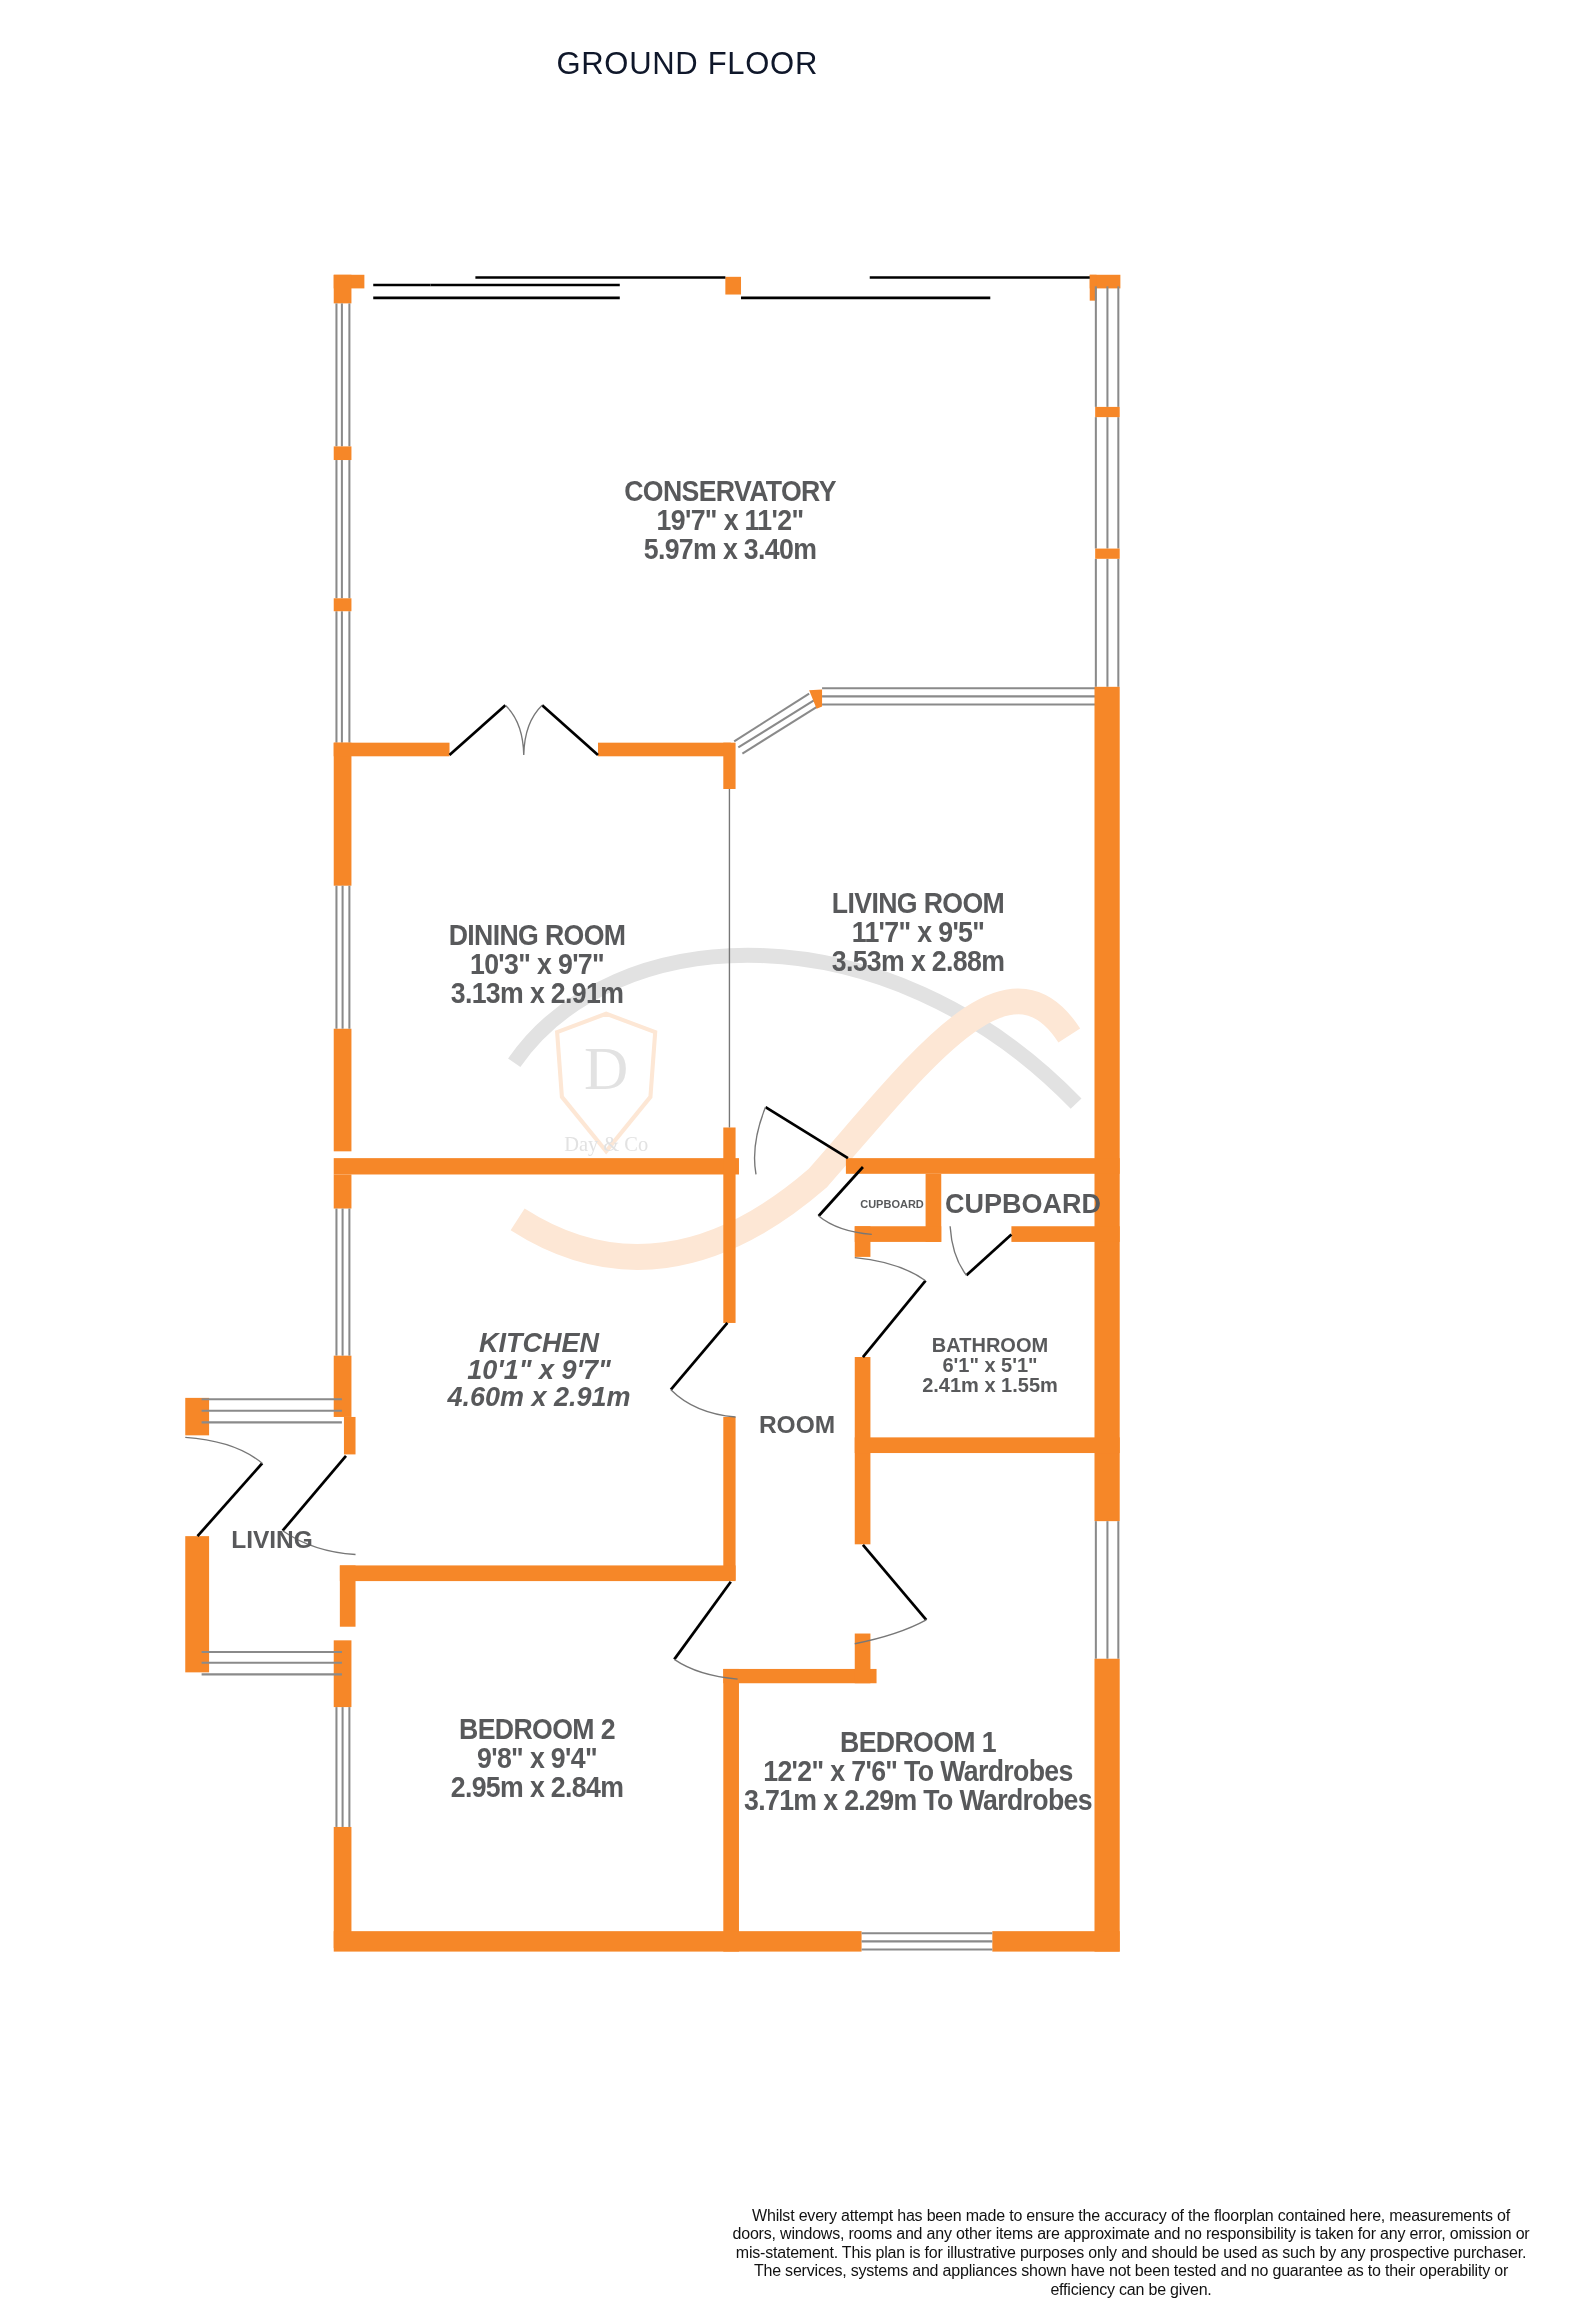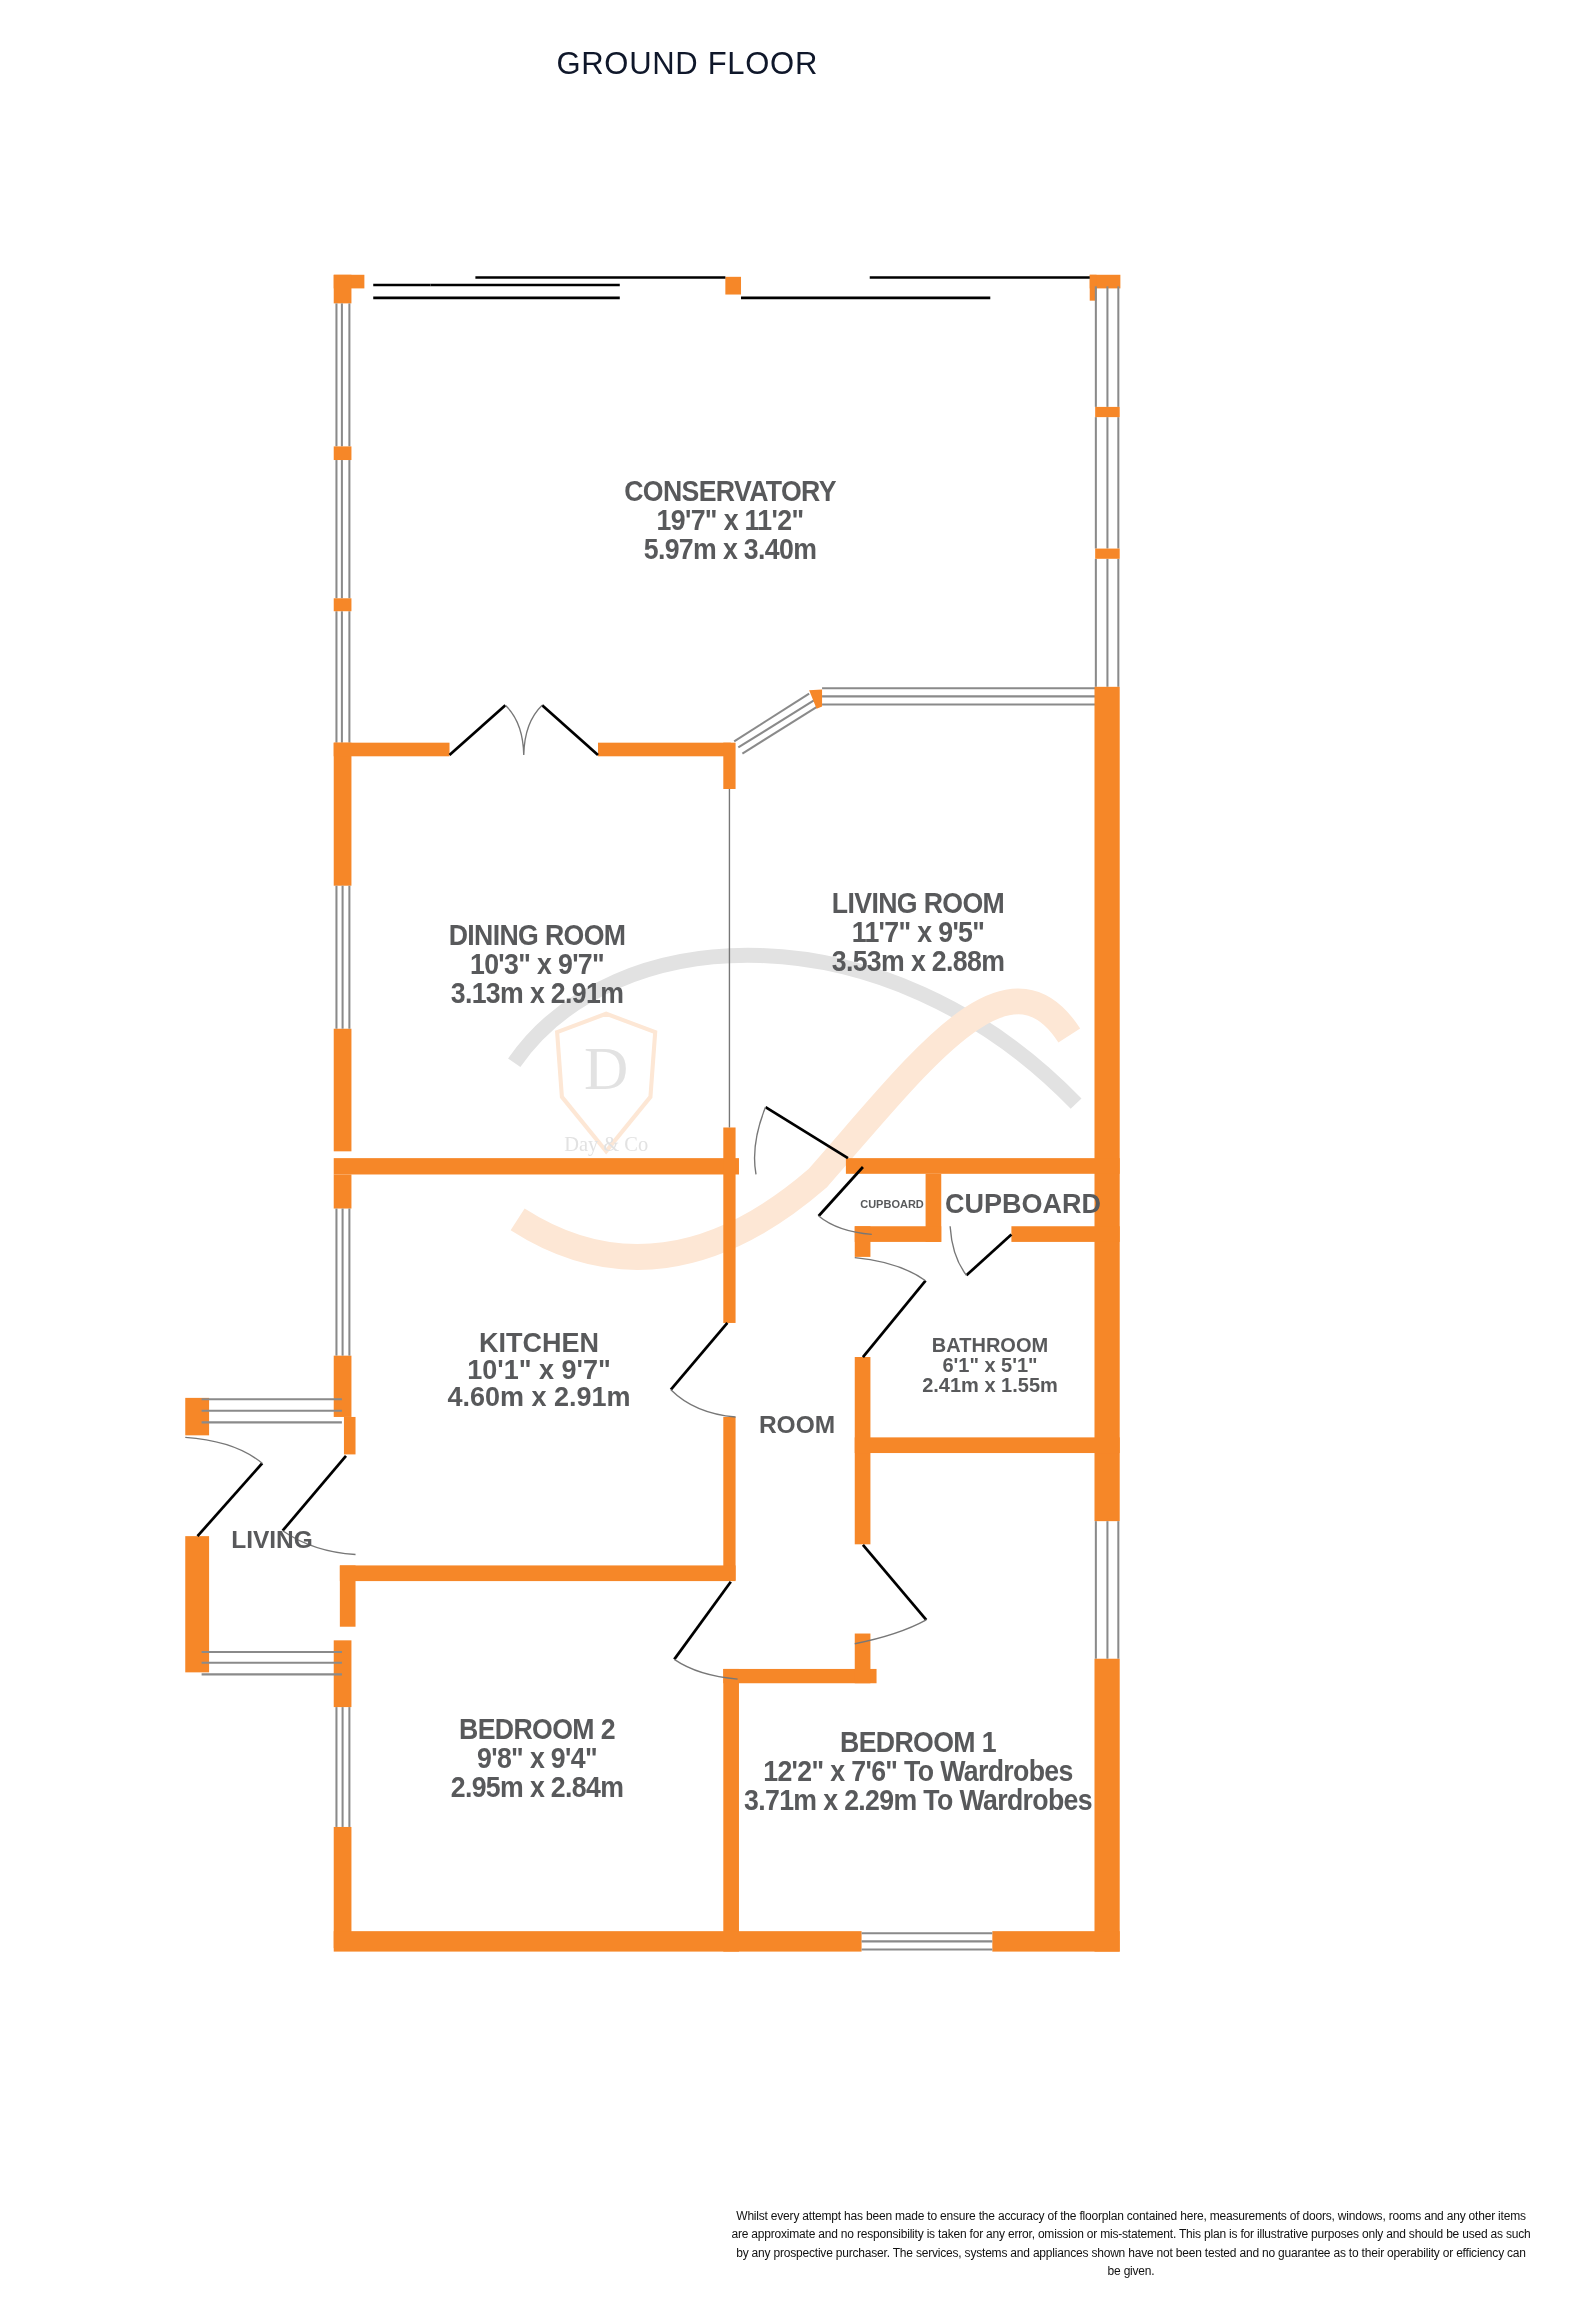--- a/index.html
+++ b/index.html
@@ -4,22 +4,22 @@
 <style>
   html, body { margin: 0; padding: 0; background: #ffffff; }
   body { width: 1591px; height: 2319px; position: relative; overflow: hidden; font-family: "Liberation Sans", sans-serif; }
   #plan { position: absolute; left: 0; top: 0; width: 1591px; height: 2319px; }
   .floor-title { position: absolute; left: 409px; top: 46px; width: 409px; text-align: right; font-size: 31px; color: #0f172a; letter-spacing: 0.7px; font-family: "Liberation Sans", sans-serif; }
   .room-label { position: absolute; text-align: center; color: #58595b; font-weight: bold; font-family: "Liberation Sans", sans-serif; line-height: 1.0; transform: translateX(-50%); white-space: nowrap; }
   .room-label .name { display: block; }
   .room-label .imp { display: block; }
   .room-label .met { display: block; }
   .lg { font-size: 29px; letter-spacing: -0.7px; transform: translateX(-50%) scaleX(0.92); }
-  .md { font-size: 22.5px; }
-  .disclaimer { position: absolute; left: 729px; top: 2207px; width: 804px; text-align: center; font-size: 12px; line-height: 18.4px; color: #111; font-family: "Liberation Sans", sans-serif; letter-spacing: -0.2px; }
+  .md { font-size: 22.5px; font-style: italic; }
+  .disclaimer { position: absolute; left: 729px; top: 2207px; width: 804px; text-align: center; font-size: 16px; line-height: 18.4px; color: #111; font-family: "Liberation Sans", sans-serif; letter-spacing: -0.2px; }
   .disclaimer .made { display: block; }
 </style>
 </head>
 <body>
 
 <div class="floor-title">GROUND FLOOR</div>
 
 <svg id="plan" viewBox="0 0 2336 3404" xmlns="http://www.w3.org/2000/svg">
 
   <g>

